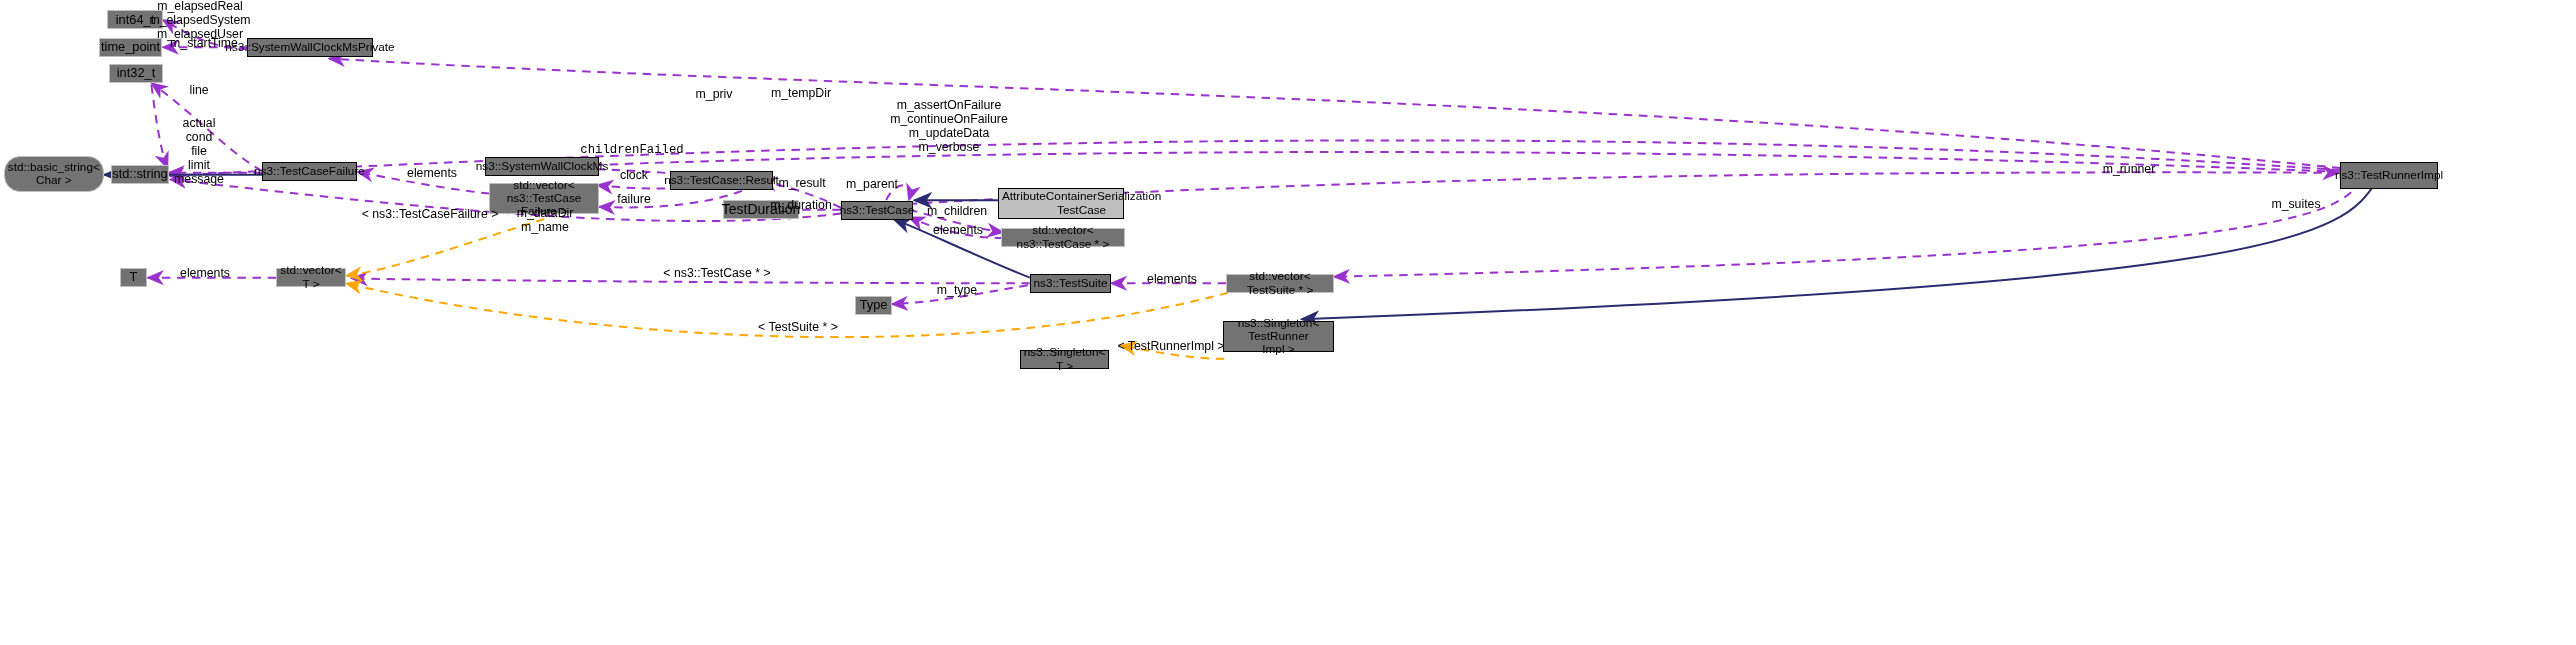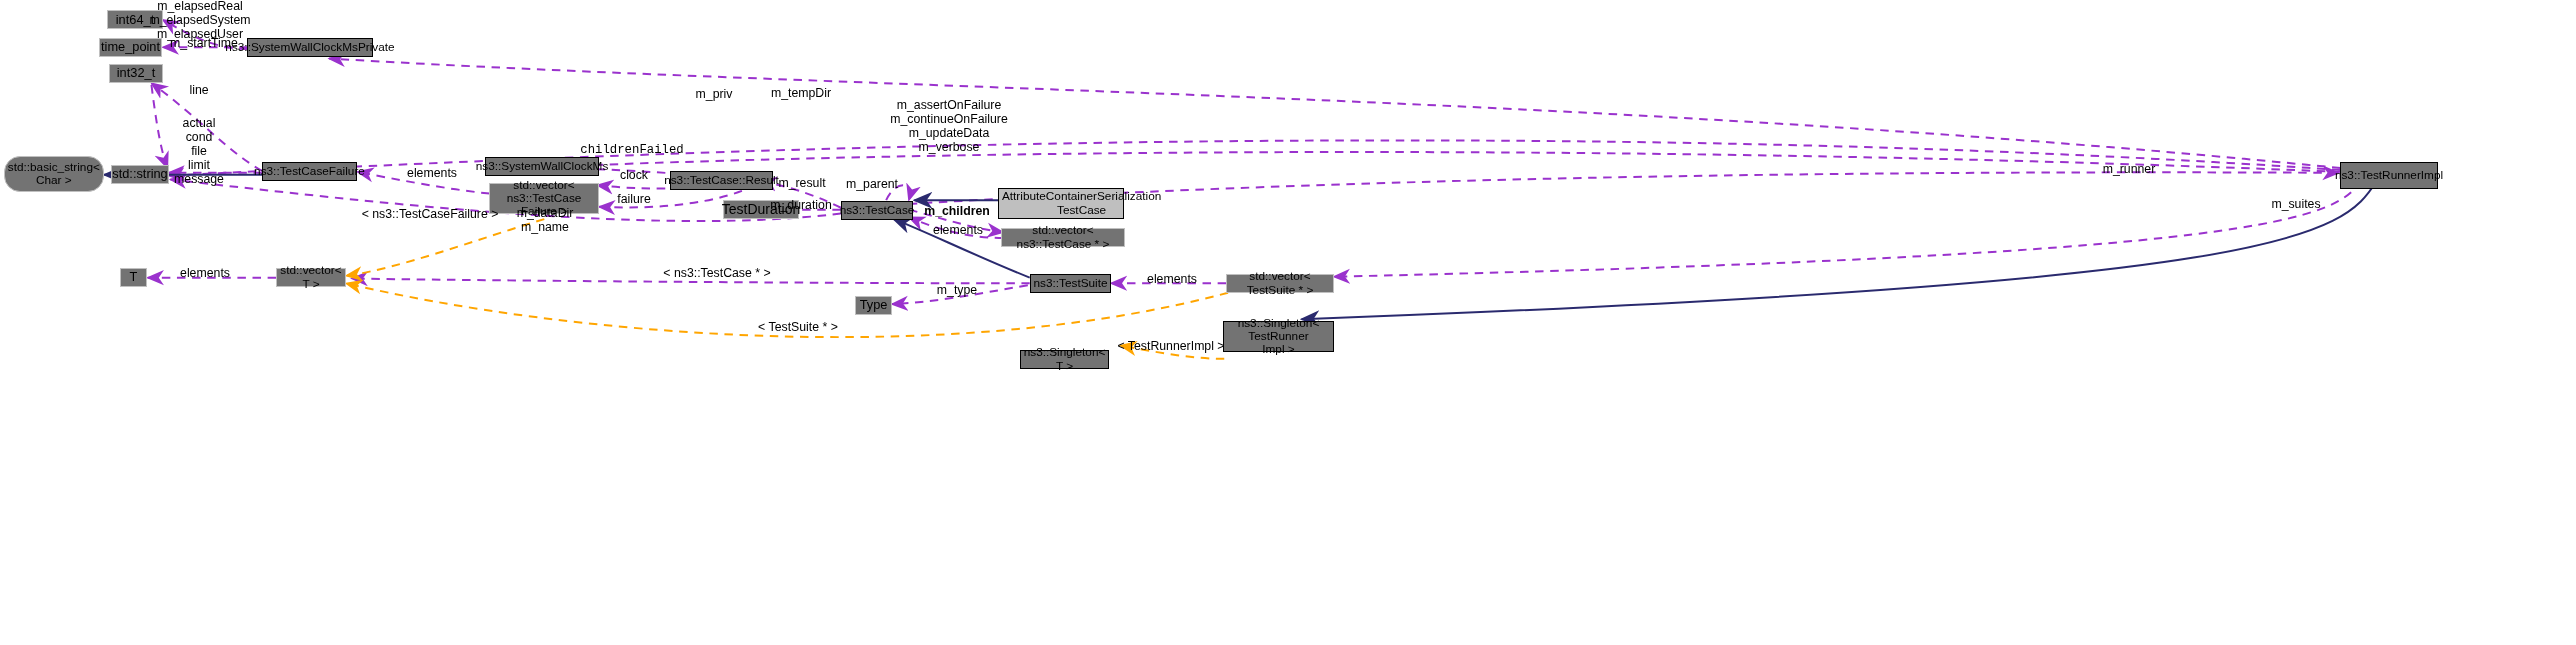--- a/index.html
+++ b/index.html
@@ -181,21 +181,21 @@
 limit
 message</div>
   <div class="elabel" style="left:632px;top:151px;font-family:Liberation Mono, monospace;">childrenFailed</div>
   <div class="elabel" style="left:634px;top:176px;">clock</div>
   <div class="elabel" style="left:432px;top:174px;">elements</div>
   <div class="elabel" style="left:634px;top:200px;">failure</div>
   <div class="elabel" style="left:802px;top:184px;">m_result</div>
   <div class="elabel" style="left:872px;top:185px;">m_parent</div>
   <div class="elabel" style="left:2129px;top:170px;">m_runner</div>
   <div class="elabel" style="left:801px;top:206px;">m_duration</div>
-  <div class="elabel" style="left:957px;top:212px;font-weight:bold;">m_children</div>
+  <div class="elabel" style="left:957px;top:212px;">m_children</div>
   <div class="elabel" style="left:2296px;top:205px;">m_suites</div>
   <div class="elabel" style="left:958px;top:231px;">elements</div>
   <div class="elabel" style="left:430px;top:215px;">&lt; ns3::TestCaseFailure &gt;</div>
   <div class="elabel" style="left:545px;top:221px;">m_dataDir
 m_name</div>
   <div class="elabel" style="left:205px;top:274px;">elements</div>
   <div class="elabel" style="left:717px;top:274px;">&lt; ns3::TestCase * &gt;</div>
   <div class="elabel" style="left:957px;top:291px;">m_type</div>
   <div class="elabel" style="left:1172px;top:280px;">elements</div>
   <div class="elabel" style="left:798px;top:328px;">&lt; TestSuite * &gt;</div>

